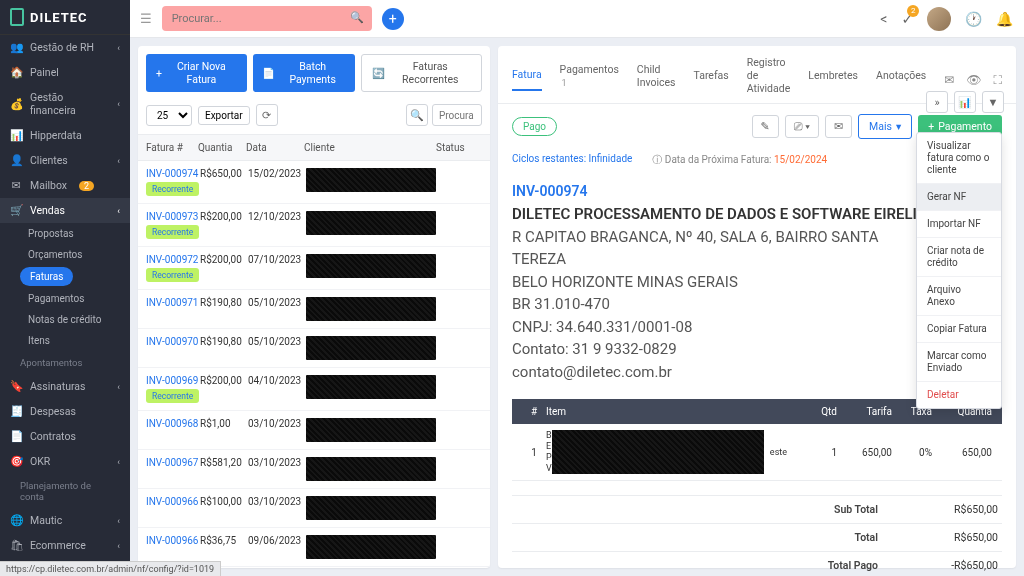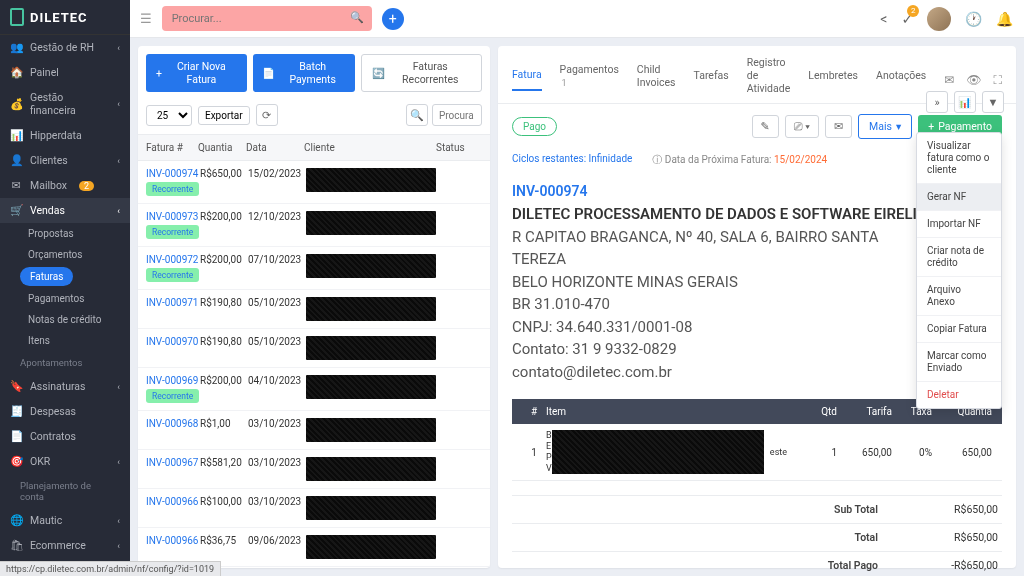--- a/index.html
+++ b/index.html
@@ -45,21 +45,21 @@
 .lp-tools { padding: 4px 8px 8px; display: flex; gap: 6px; align-items: center; }
 .lp-tools select, .mini-input { border: 1px solid #d1d5db; border-radius: 3px; padding: 3px 6px; font-size: 10px; background: #fff; }
 .sqbtn { width: 22px; height: 22px; border: 1px solid #d1d5db; border-radius: 3px; display: flex; align-items: center; justify-content: center; font-size: 11px; cursor: pointer; background: #fff; color: #666; }
 .lp-search { margin-left: auto; display: flex; gap: 4px; }
 .lp-search input { width: 50px; border: 1px solid #d1d5db; border-radius: 3px; padding: 3px 6px; font-size: 10px; }
 
 .inv-header { background: #f6f7f9; display: grid; grid-template-columns: 52px 48px 58px 1fr 46px; padding: 7px 8px; font-size: 10px; color: #555; border-top: 1px solid #eaecef; border-bottom: 1px solid #eaecef; }
 .inv-list { flex: 1; overflow-y: auto; }
 .inv-row { display: grid; grid-template-columns: 54px 48px 58px 1fr 46px; padding: 7px 8px; border-bottom: 1px solid #f1f2f5; font-size: 10px; align-items: start; }
 .inv-row a { color: #2576ec; text-decoration: none; }
-.recbadge { display: inline-block; background: #86efac; color: #2576ec; font-size: 8.5px; padding: 2px 6px; border-radius: 3px; margin-top: 3px; }
+.recbadge { display: inline-block; background: #bef264; color: #2576ec; font-size: 8.5px; padding: 2px 6px; border-radius: 3px; margin-top: 3px; }
 .redacted { background: repeating-linear-gradient(45deg, #0a0a0a, #0a0a0a 2px, #161616 2px, #161616 4px); min-height: 24px; border-radius: 1px; }
 
 
 .rp-tabs { display: flex; gap: 18px; padding: 10px 14px 0; font-size: 10.5px; color: #666; border-bottom: 1px solid #eaecef; align-items: center; }
 .rp-tabs .tab { padding-bottom: 8px; cursor: pointer; }
 .rp-tabs .tab.active { color: #2576ec; border-bottom: 2px solid #2576ec; }
 .rp-tabs .icons { margin-left: auto; display: flex; gap: 12px; color: #888; font-size: 12px; }
 .tabcount { color: #999; font-size: 9px; margin-left: 2px; }
 
 .rp-toolbar { display: flex; align-items: center; gap: 6px; padding: 10px 14px; }

